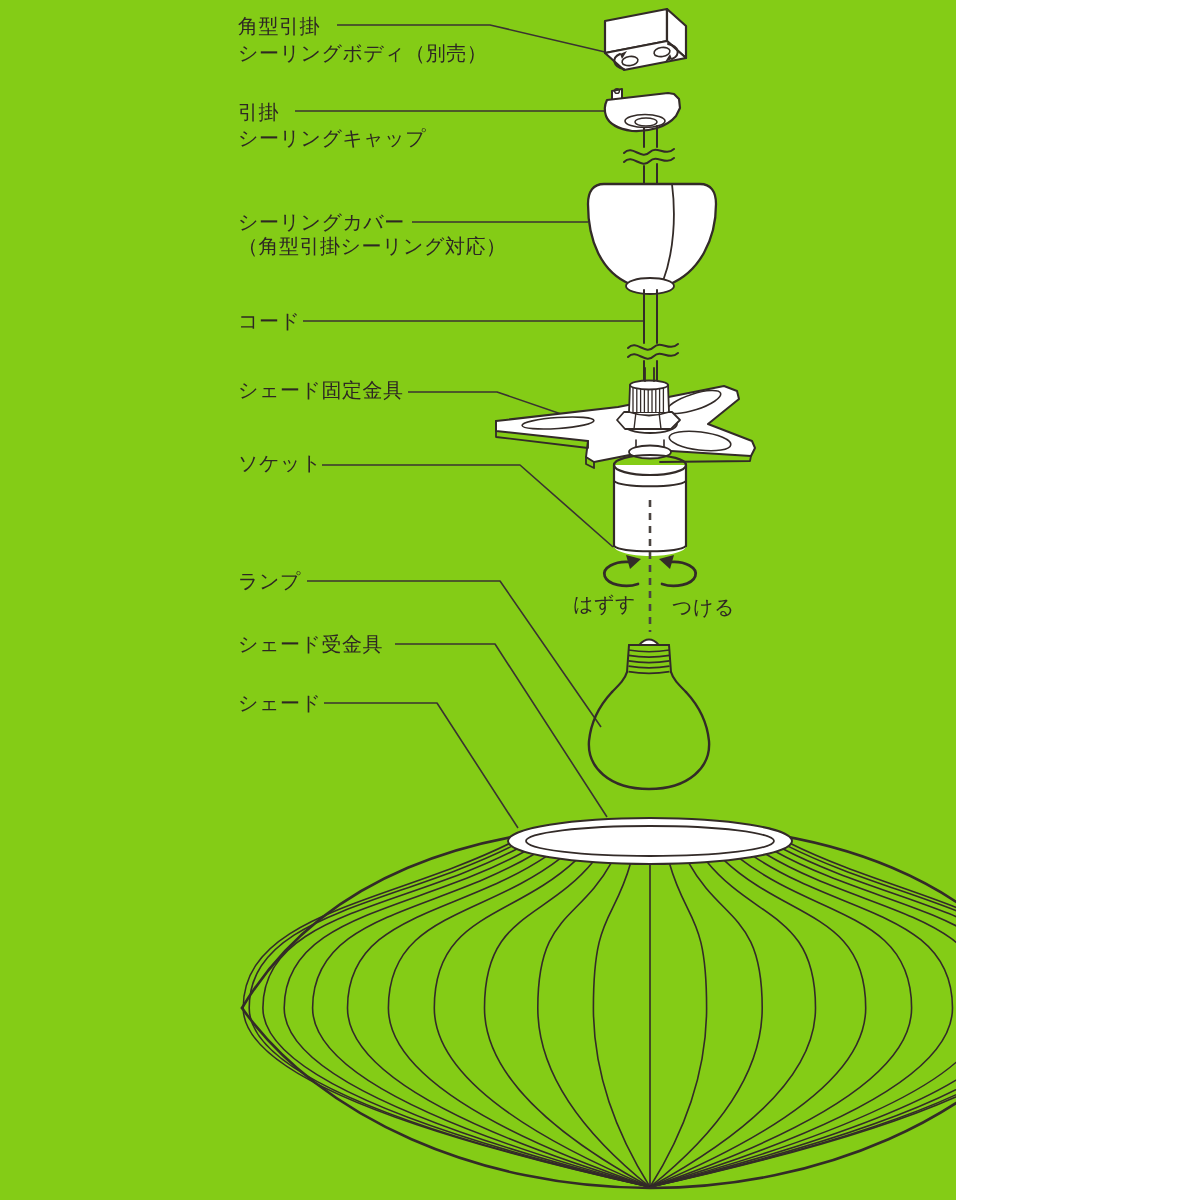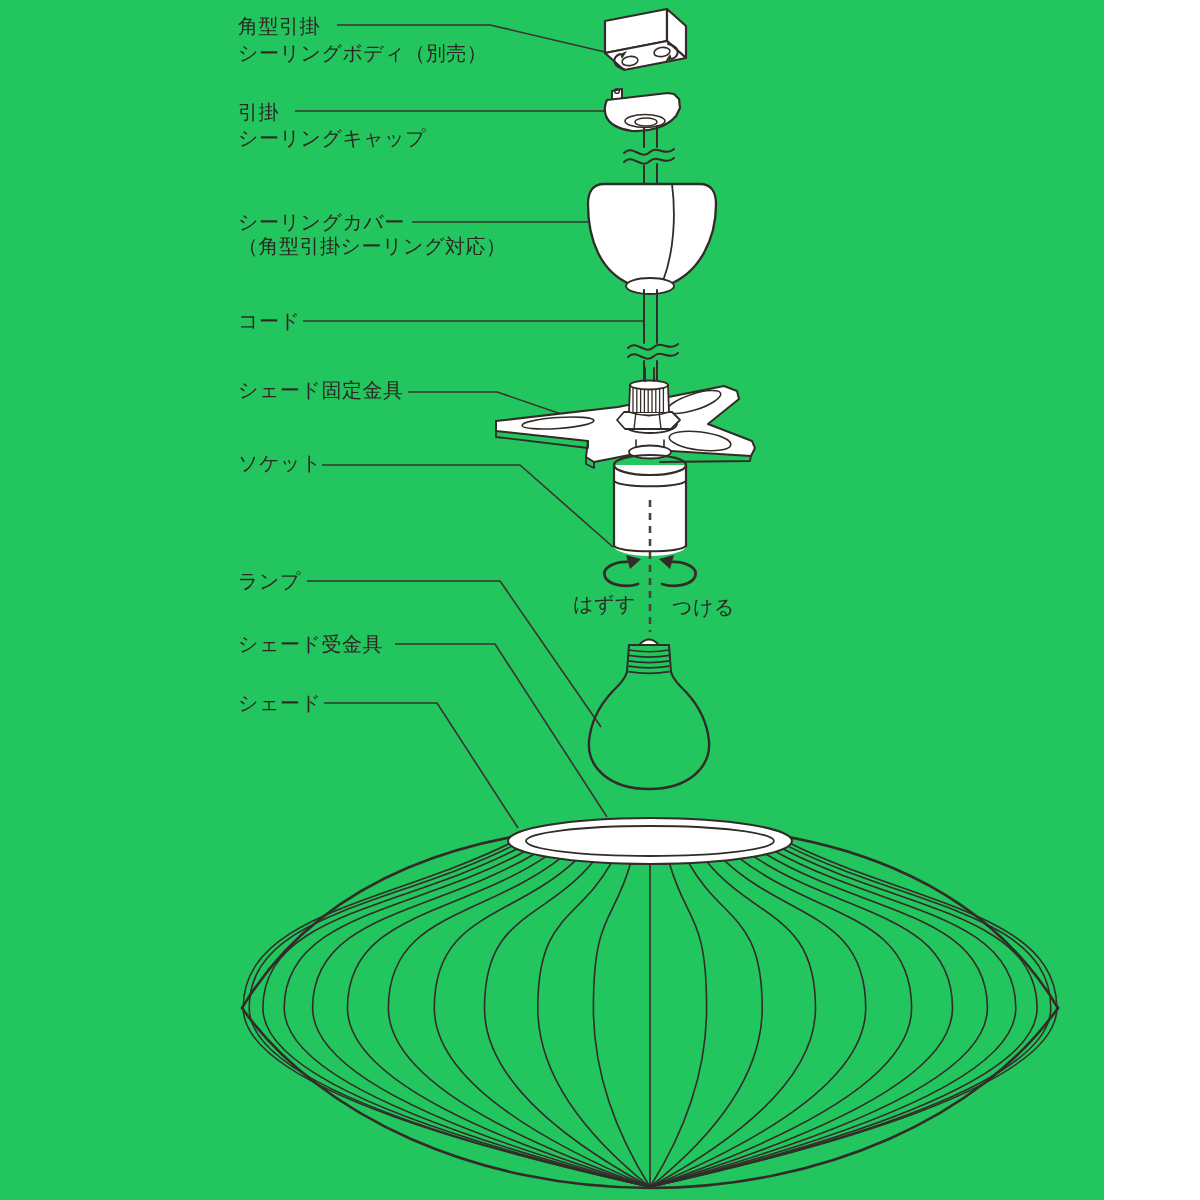--- a/index.html
+++ b/index.html
@@ -1,16 +1,16 @@
 <!DOCTYPE html>
 <html><head>
 <meta charset="utf-8">
 <style>
   html,body{margin:0;padding:0;background:#ffffff;}
-  .stage{position:relative;width:1104px;height:1200px;background:#22c55e;overflow:hidden;
+  .stage{position:relative;width:956px;height:1200px;background:#84cc16;overflow:hidden;
          font-family:Liberation Mono, monospace;}
   svg{position:absolute;left:0;top:0;}
   svg path, svg line, svg ellipse, svg rect, svg polygon{vector-effect:none;}
   .ln{stroke:#332b28;fill:none;stroke-linecap:round;stroke-linejoin:round;}
   .fillw{fill:#ffffff;}
   .leader{stroke:#3a3330;stroke-width:1.6;fill:none;stroke-linejoin:round;}
   text{fill:#2d2723;font-size:20px;letter-spacing:0.5px;}
   text.small{font-size:20px;}
 </style>
 </head>

